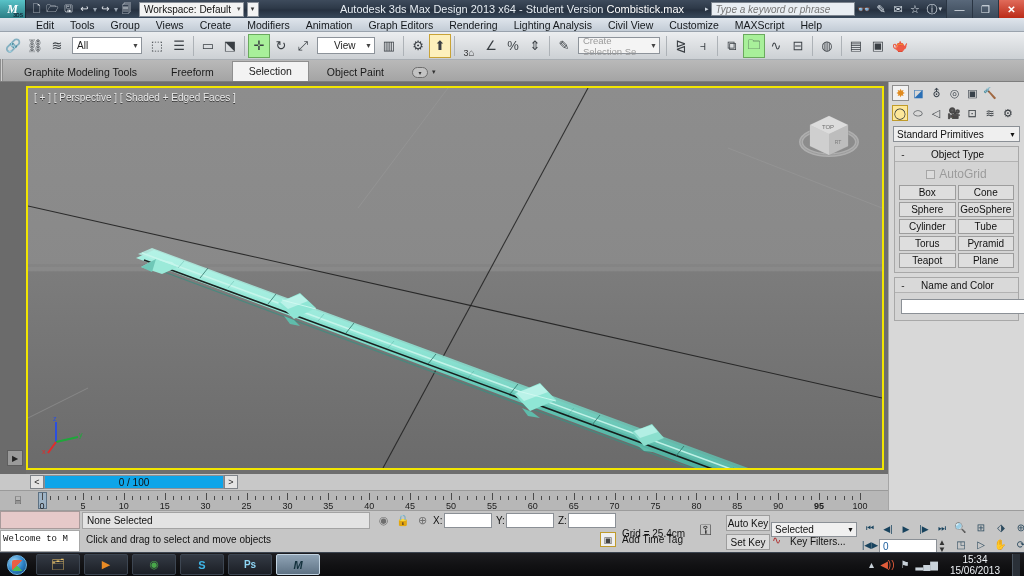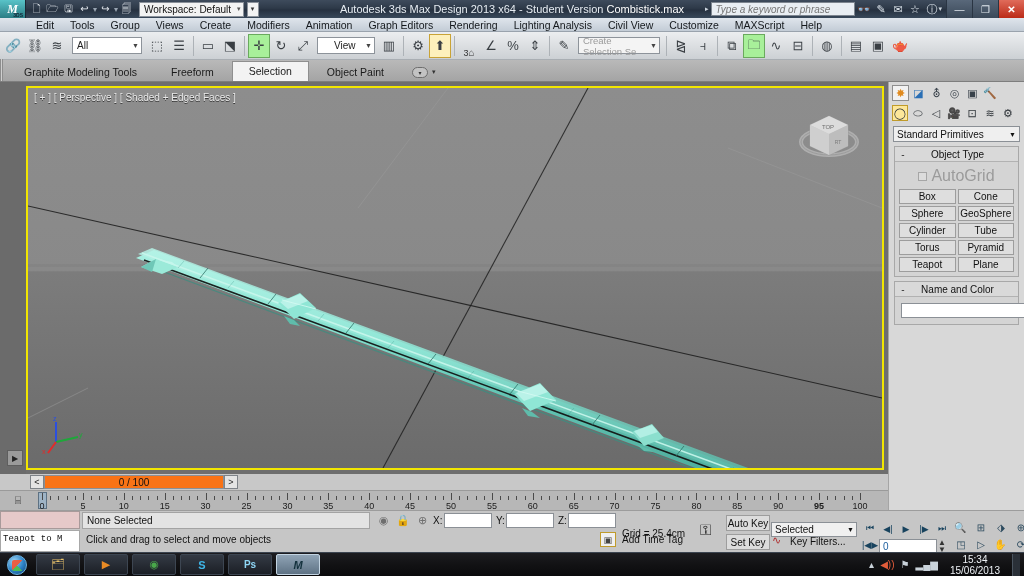--- a/index.html
+++ b/index.html
@@ -138,21 +138,21 @@
 
   
   .timeslider {
     position:absolute; top:474px; left:0; width:888px; height:16px;
     background:#c8c8c8; display:flex; align-items:center;
   }
   .ts-pad { width:30px; height:16px; }
   .ts-arrow { width:14px;height:14px;border:1px solid #7e8389;background:#e4e4e4;
               display:flex;align-items:center;justify-content:center;font-size:9px;color:#222; }
   .ts-field {
-    width:180px;height:14px;background:#f97316;border:1px solid #8b9096;
+    width:180px;height:14px;background:#0ea5e9;border:1px solid #8b9096;
     display:flex;align-items:center;justify-content:center;font-size:10px;color:#111;
   }
 
   
   .trackbar {
     position:absolute; top:490px; left:0; width:888px; height:20px;
     background:#b7b7b7; display:flex; align-items:center; border-top:1px solid #9a9a9a;
   }
   .tb-keyicon { width:36px; display:flex;align-items:center;justify-content:center;font-size:11px;color:#333; }
   .ruler { position:relative; height:20px; flex:1; }
@@ -183,21 +183,21 @@
   .rollout { margin:4px 5px 0 5px; border:1px solid #a8a8a8; background:#d4d4d4; }
   .rollout-hdr {
     display:flex; align-items:center; height:15px; background:#d9d9d9;
     border-bottom:1px solid #b2b2b2; font-size:10px;
   }
   .rollout-hdr .mn { width:16px; text-align:center; color:#333; }
   .rollout-hdr .ttl { flex:1; text-align:center; padding-right:14px; color:#111; }
   .rollout-body { padding:4px; }
   .autogrid { display:flex; align-items:center; justify-content:center; gap:4px; padding:1px 0 4px 0; }
   .chk { width:9px;height:9px;border:1px solid #a6a6a6;background:#dcdcdc; }
-  .ag-lbl { font-size:16px; color:#9b9b9b; }
+  .ag-lbl { font-size:12px; color:#9b9b9b; }
   .objgrid { display:grid; grid-template-columns:1fr 1fr; gap:2px; }
   .objbtn {
     height:15px; background:#dedede; border:1px solid #9d9d9d;
     display:flex;align-items:center;justify-content:center; font-size:10px; color:#111;
   }
   .namecolor { display:flex; align-items:center; gap:4px; padding:2px 2px; }
   .name-input { flex:1; height:15px; background:#fff; border:1px solid #8b9096; }
 
   
   .statusarea {
@@ -741,21 +741,21 @@
         <div class="namecolor">
           <input class="name-input" value="" style="">
 
         </div>
       </div>
     </div>
   </div>
 
   <div class="statusarea">
     <div class="mini-listener"></div>
-    <div class="mini-listener2">Teapot to M</div>
+    <div class="mini-listener2">Welcome to M</div>
 
     <div class="statusline">None Selected</div>
     <div class="prompt">Click and drag to select and move objects</div>
 
     <div class="st-icon" style="left:376px;">◉</div>
     <div class="st-icon" style="left:396px;">🔒</div>
     <div class="st-icon" style="left:415px;">⊕</div>
 
     <div class="coordlbl" style="left:433px;">X:</div>
     <input class="coordfld" style="left: 444px;">

